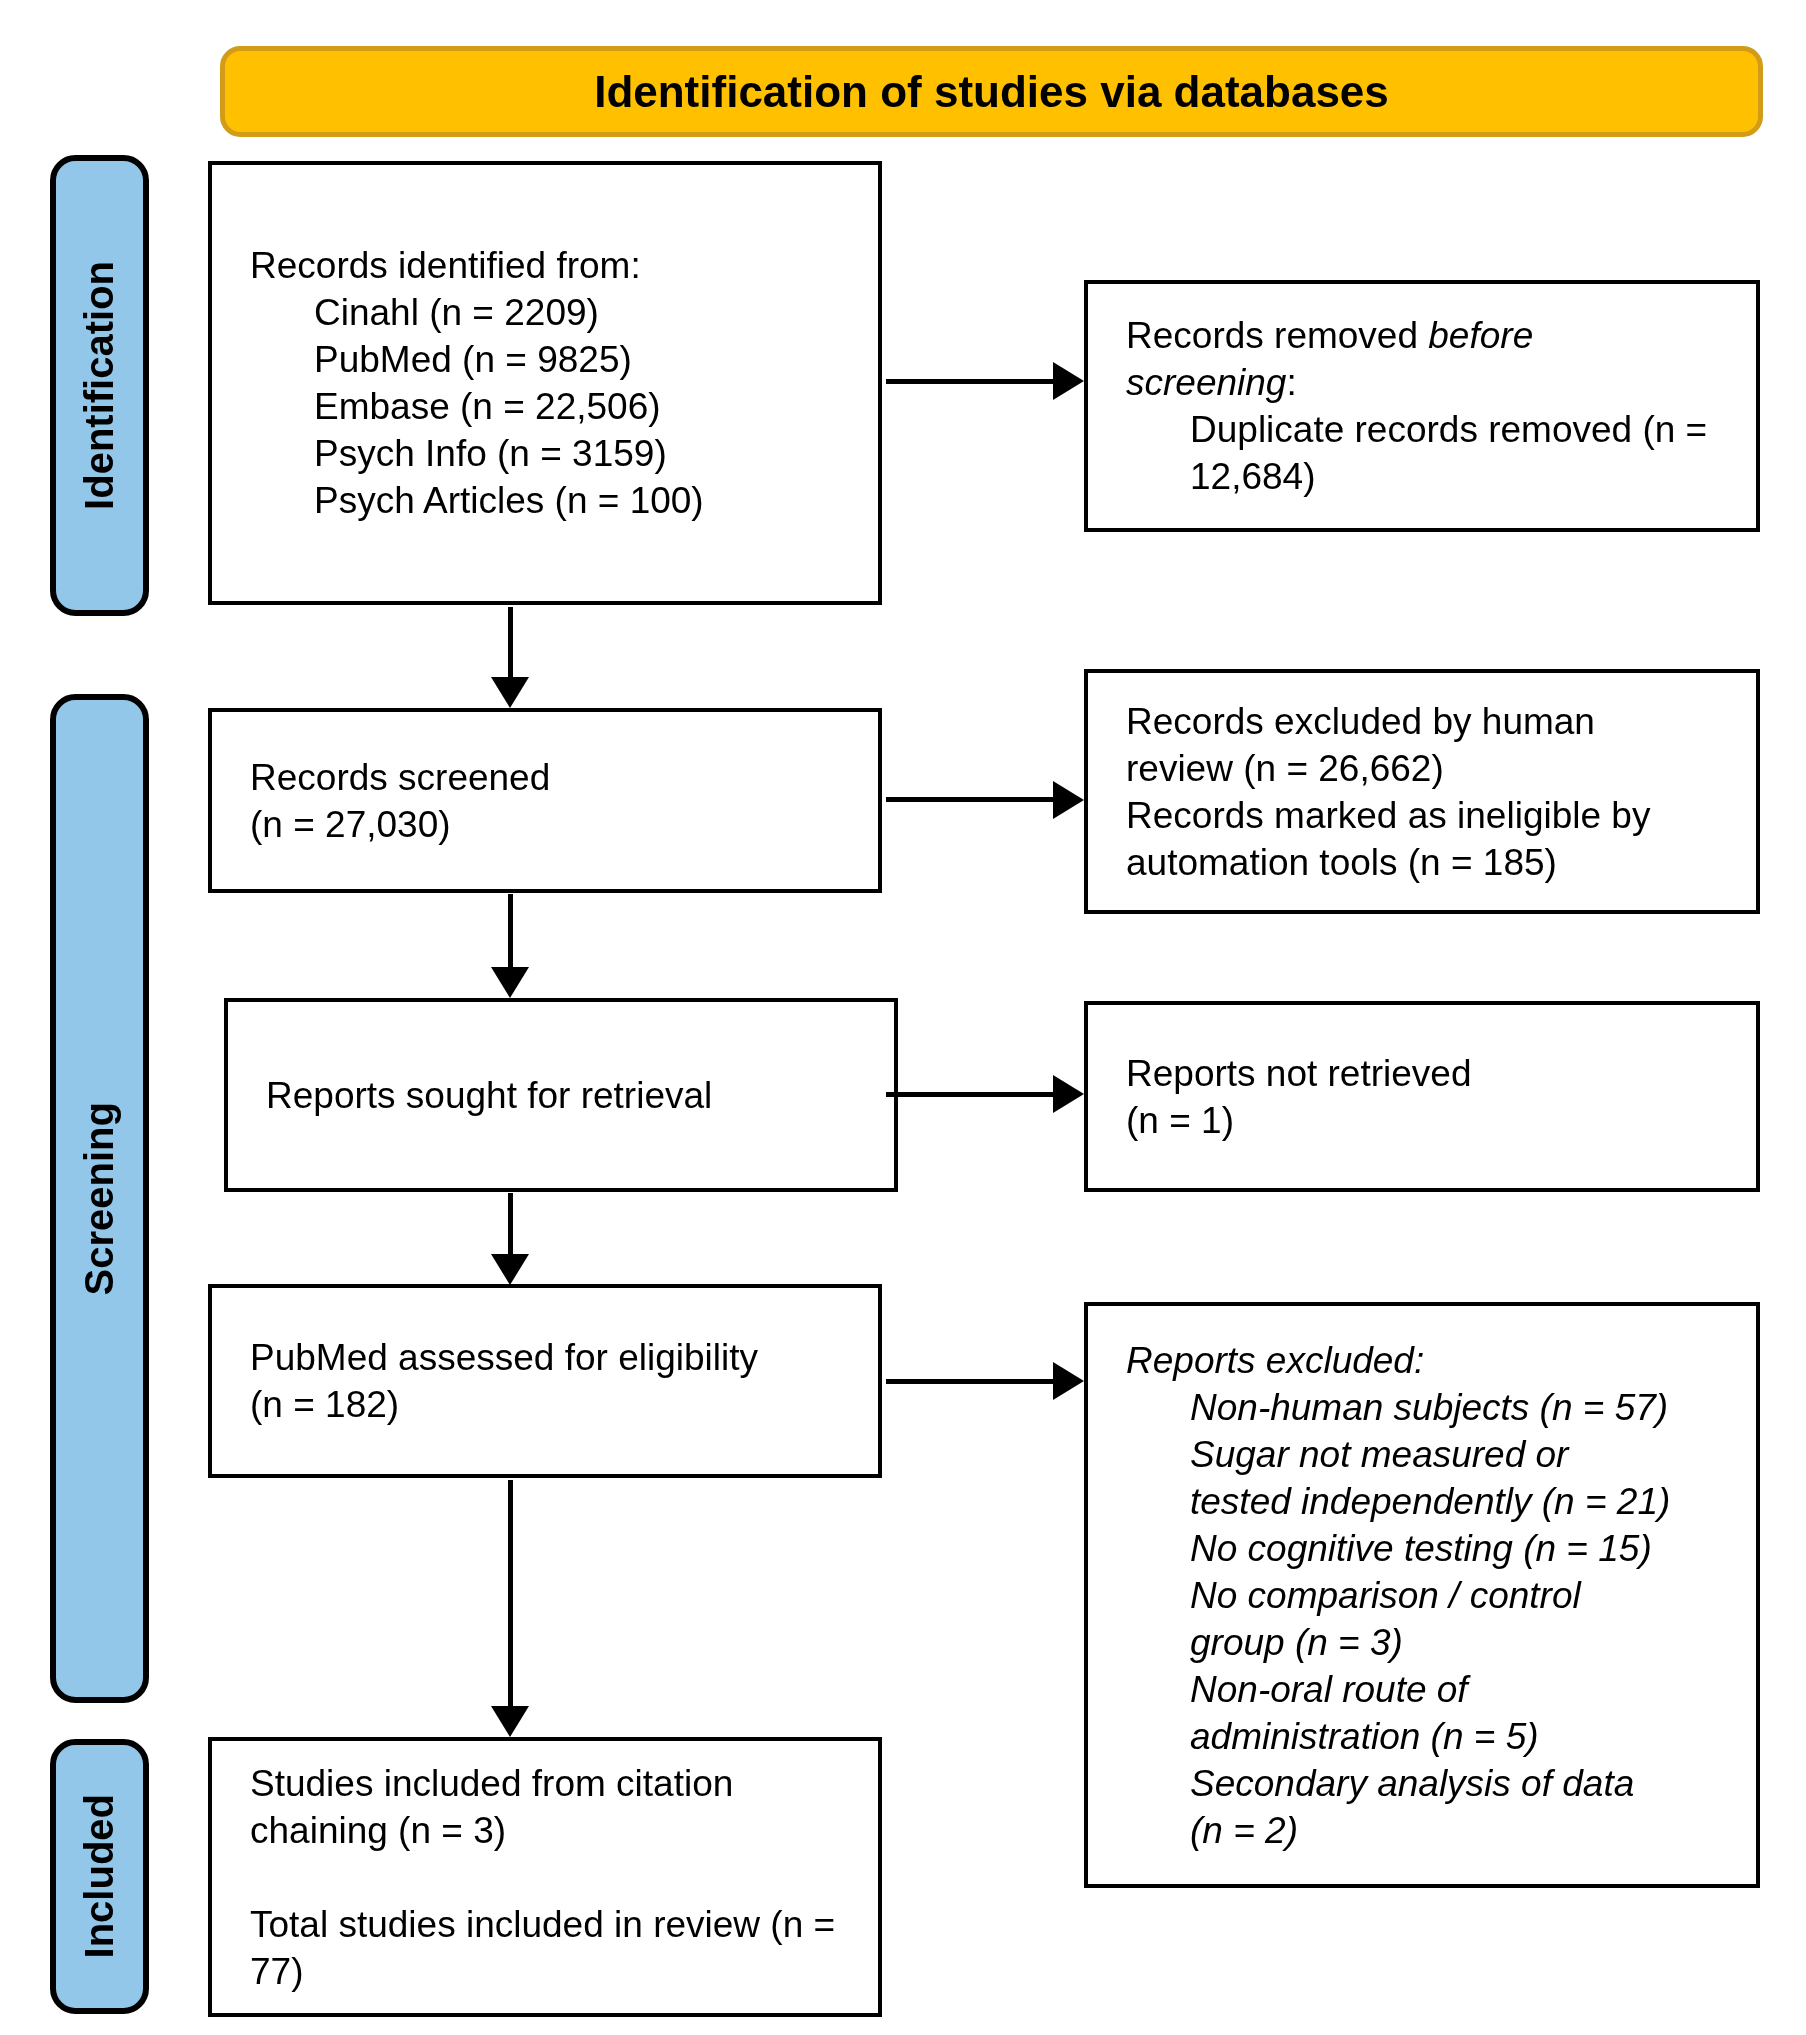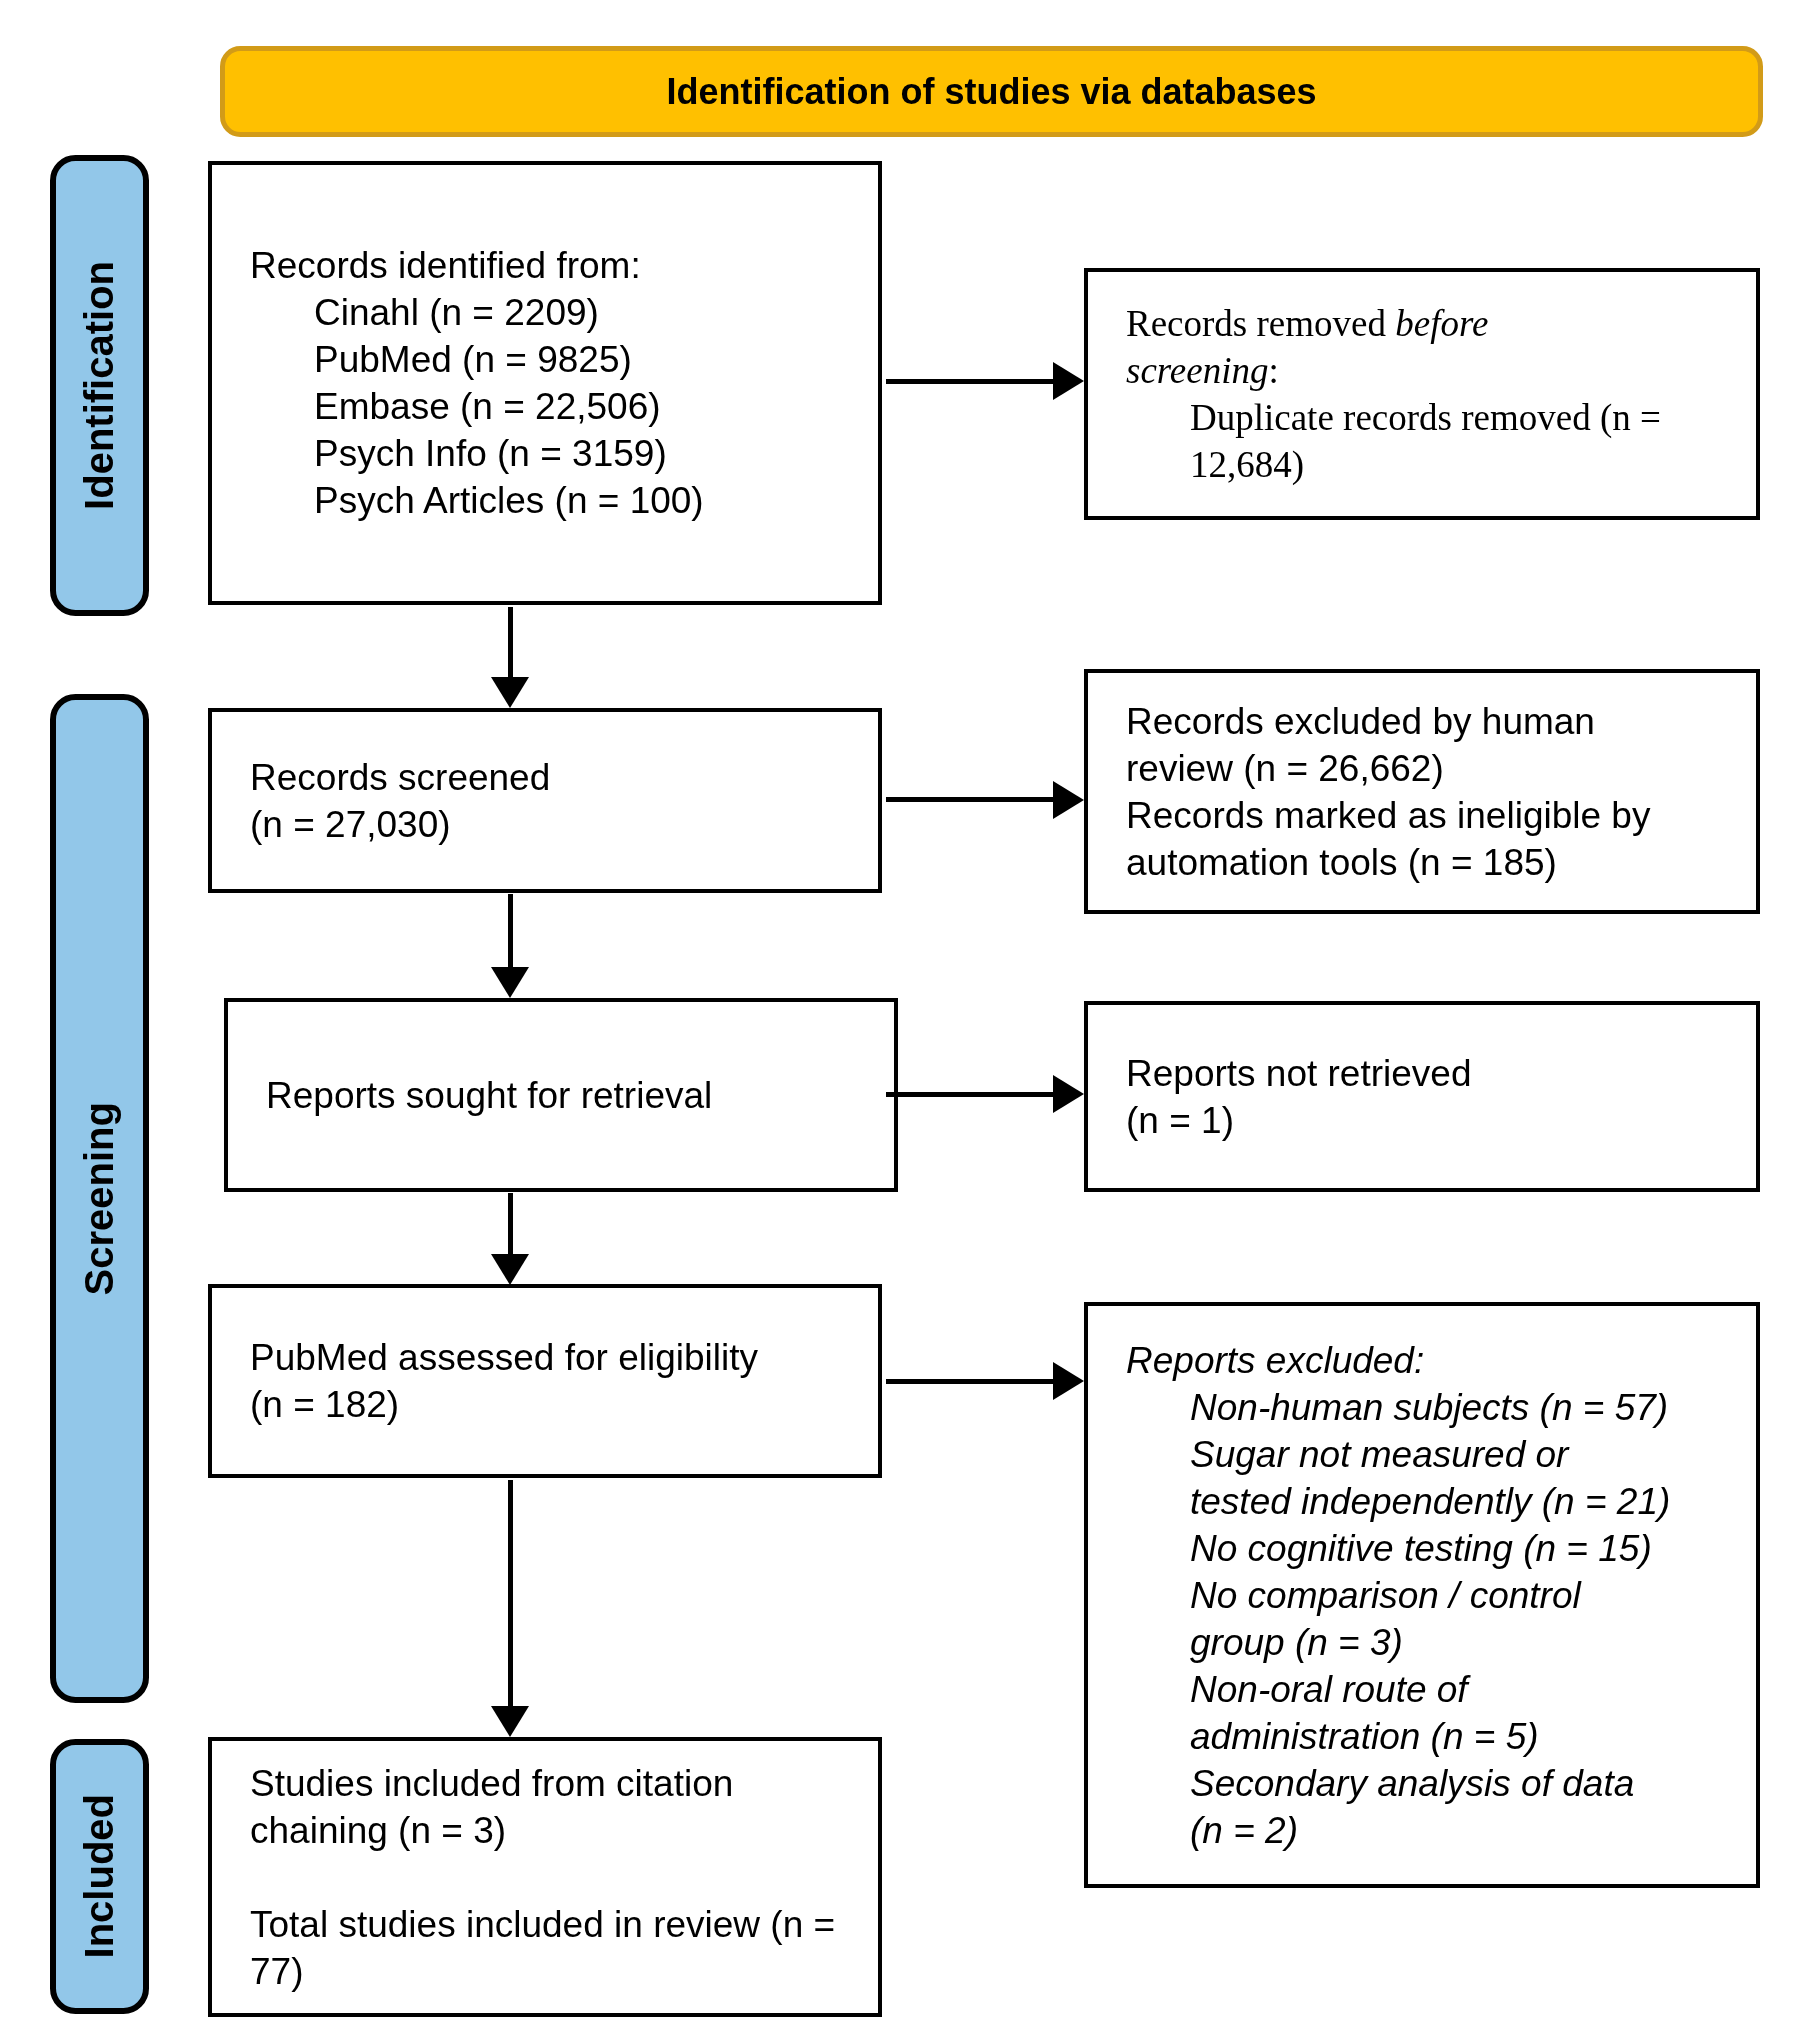--- a/index.html
+++ b/index.html
@@ -15,21 +15,21 @@
   
   .banner {
     position: absolute;
     left: 220px; top: 46px;
     width: 1543px; height: 91px;
     background: #FFC000;
     border: 5.7px solid #D29B18;
     border-radius: 20.4px;
     box-sizing: border-box;
     display: flex; align-items: center; justify-content: center;
-    font-size: 36px; font-weight: bold;
+    font-size: 44px; font-weight: bold;
   }
 
   
   .side {
     position: absolute;
     left: 50px; width: 99px;
     background: #92C7E9;
     border: 6.4px solid #000;
     border-radius: 25.5px;
     box-sizing: border-box;
@@ -55,21 +55,21 @@
     font-size: 37px; line-height: 47px;
   }
   .box .body { padding: 0 38px; }
   .indent { margin-left: 64px; }
   .it { font-style: italic; }
 
   .col-main  { left: 208px;  width: 674px; }
   .col-right { left: 1084px; width: 676px; }
 
   .box-records-identified { top: 161px;  height: 444px; }
-  .box-records-removed    { top: 268px;  height: 252px; font-family: Liberation Serif, serif; }
+  .box-records-removed    { top: 280px;  height: 252px; }
   .box-records-screened   { top: 708px; height: 185px; }
   .box-records-excluded   { top: 669px; height: 245px; }
   .box-reports-sought     { top: 998px; height: 194px; margin-left: 16px; }
   .box-reports-notret     { top: 1001px; height: 191px; }
   .box-reports-assessed   { top: 1284px; height: 194px; }
   .box-reports-excluded   { top: 1302px; height: 586px; font-style: italic; }
   .box-studies-included   { top: 1737px; height: 280px; }
 
   .box-records-identified .body { padding-right: 25.5px; }
   .box-records-excluded   .body { padding-right: 51px; }

